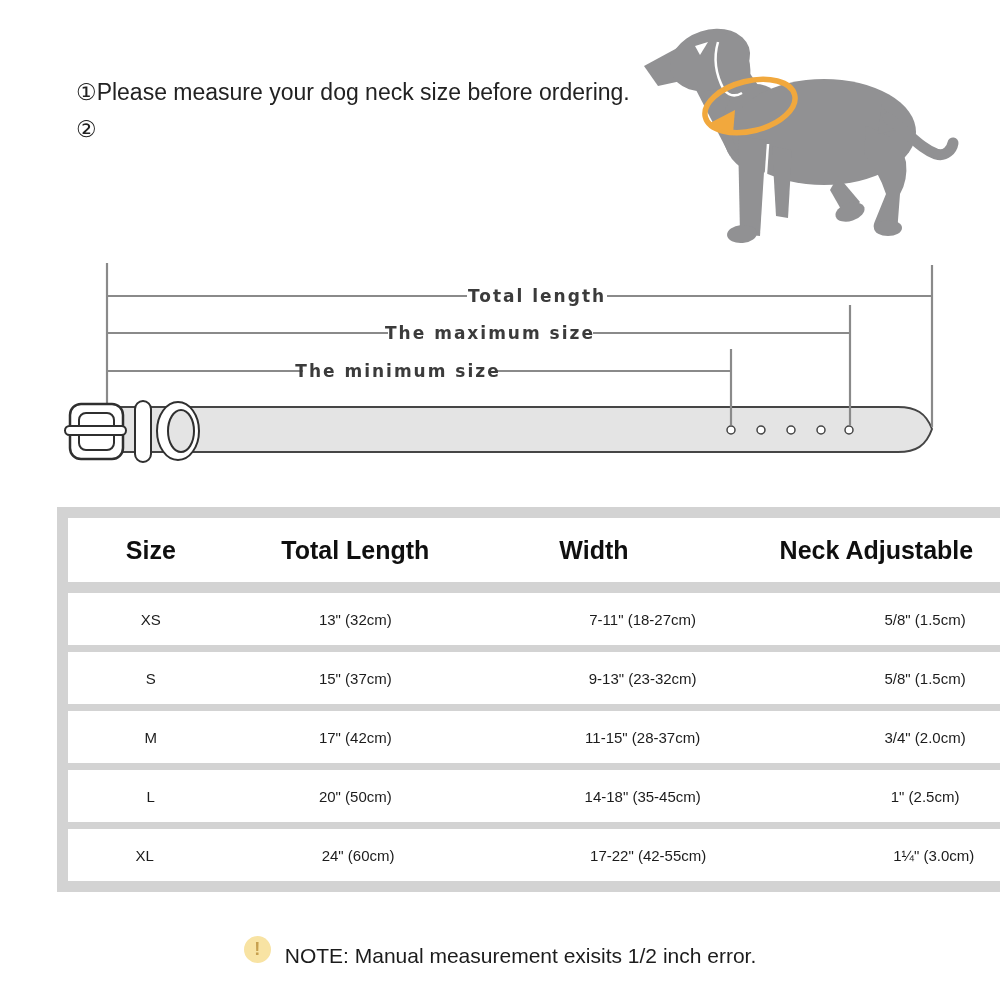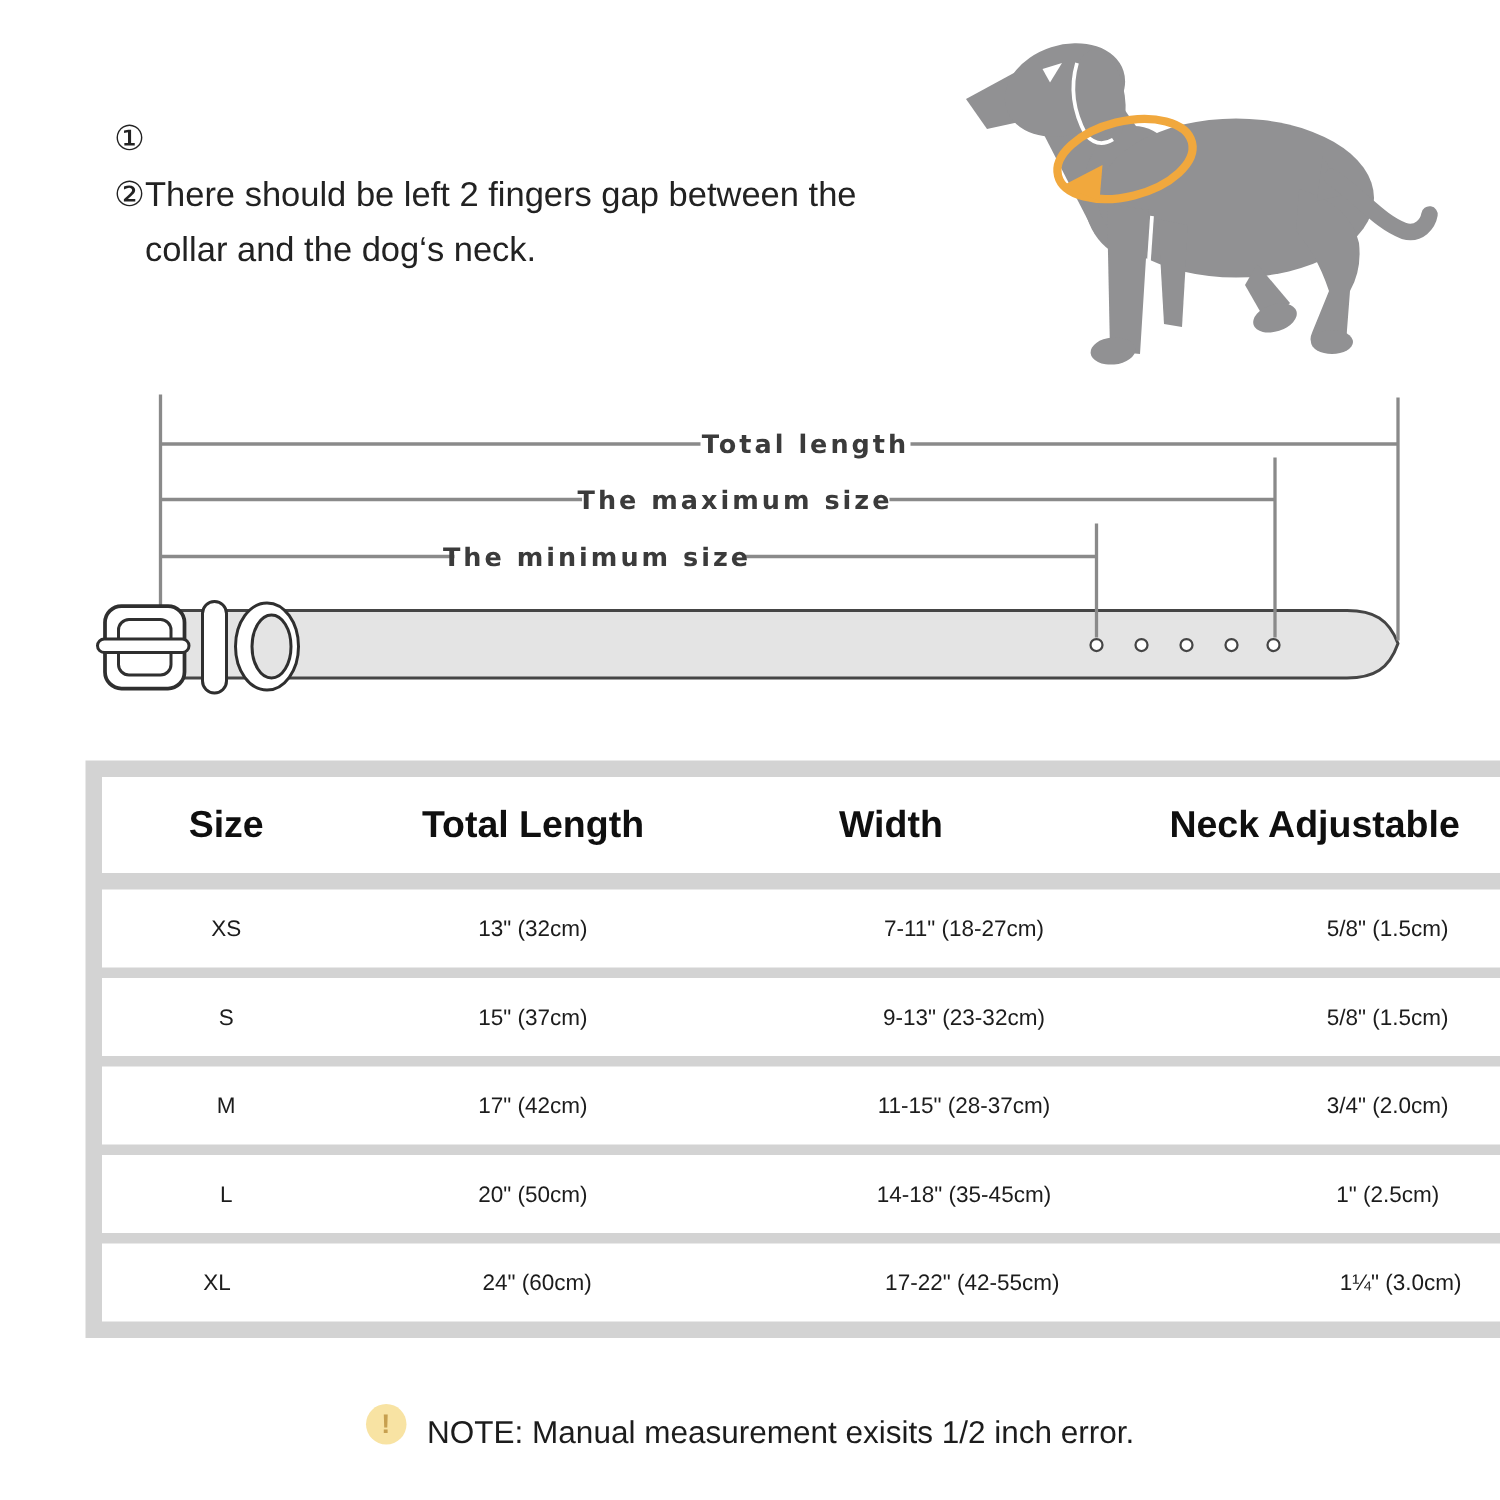--- a/index.html
+++ b/index.html
@@ -36,27 +36,24 @@
   .note-text { font-size:21px; color:#1c1c1c;margin-top:14px; }
 </style>
 </head>
 <body>
 
 <div class="page">
 
   <div class="instructions">
     <div class="instr-item">
       <span class="instr-marker">①</span>
+      <span>Please measure your dog neck size before ordering.</span>
     </div>
     <div class="instr-item">
       <span class="instr-marker">②</span>
-      <span>
-        <span>There should be left 2 fingers gap between the</span><br>
-        <span>collar and the dog‘s neck.</span>
-      </span>
     </div>
   </div>
 
   <svg class="svg-abs" style="left:638px; top:6px;" width="335" height="248" viewBox="0 0 335 248">
     <g fill="#919193">
 
       <polygon points="56,80 104,56 154,128 92,150"></polygon>
       <ellipse cx="118" cy="122" rx="34" ry="44"></ellipse>
       <ellipse cx="186" cy="126" rx="92" ry="53"></ellipse>
 

